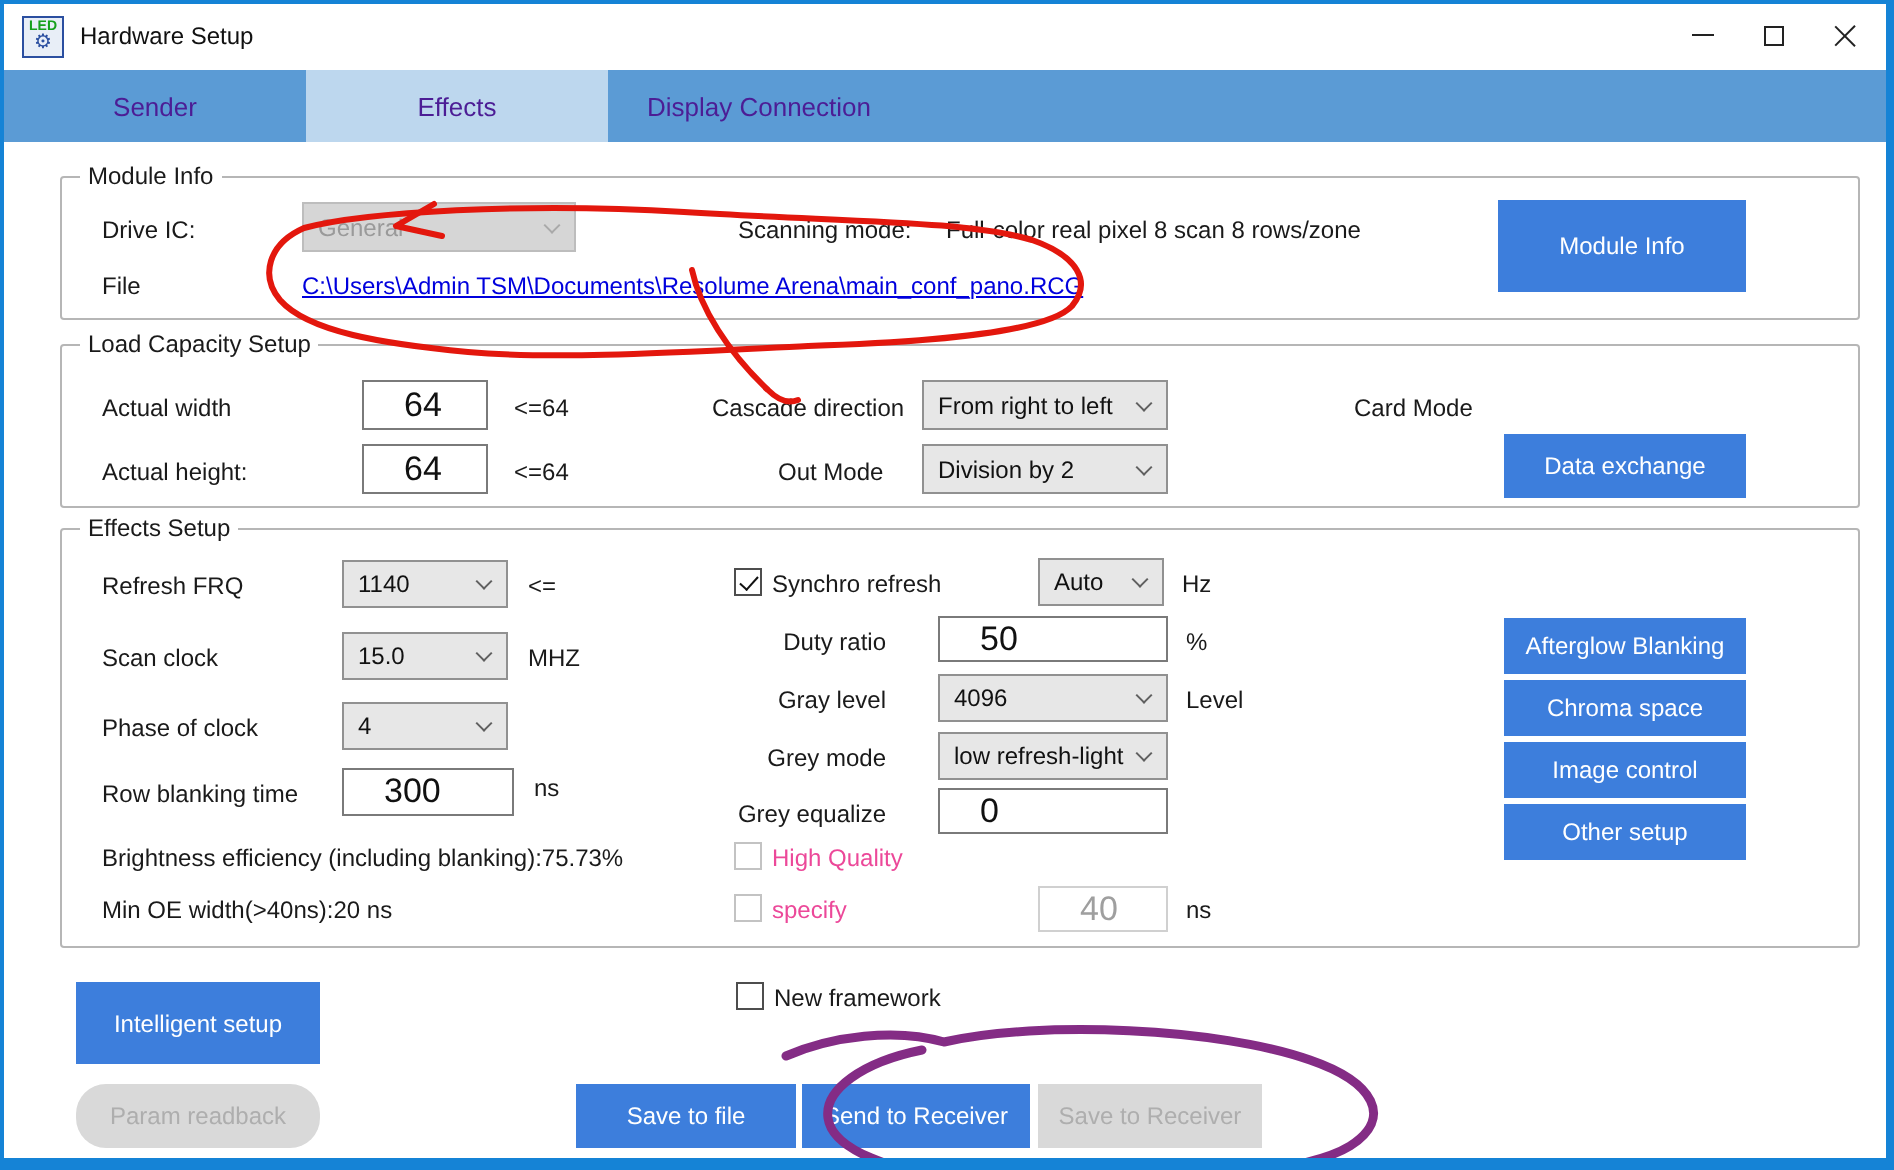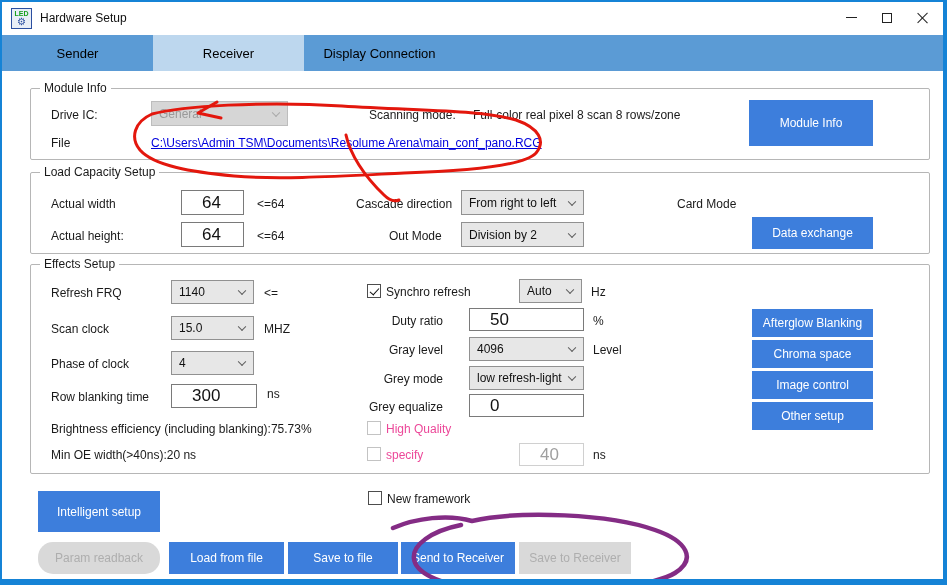--- a/index.html
+++ b/index.html
@@ -25,21 +25,21 @@
   .glyph-min{ width:11px; height:0; border-bottom:1.5px solid #222; }
   .glyph-max{ width:10px; height:10px; border:1.2px solid #222; }
   .glyph-x{ position:relative; width:12px; height:12px; }
   .glyph-x::before,.glyph-x::after{ content:""; position:absolute; left:5.4px; top:-1px; width:1.4px; height:14px; background:#222; }
   .glyph-x::before{ transform:rotate(45deg); }
   .glyph-x::after{ transform:rotate(-45deg); }
 
   
   .tabbar{ position:absolute; left:0; top:33px; right:0; height:36px; background:#5b9bd5; display:flex; }
   .tab{ width:151px; height:36px; display:flex; align-items:center; justify-content:center;
-    font-size:13px; color:#000000; cursor:pointer; }
+    font-size:13px; color:#4c1d95; cursor:pointer; }
   .tab.active{ background:#bdd7ee; }
 
   
   .grp{ position:absolute; border:1px solid #b6b6b6; border-radius:2px; background:#fff; }
   .legend{ position:absolute; top:-8px; left:9px; background:#fff; padding:0 4px;
     font-size:12px; color:#1a1a1a; white-space:nowrap; }
 
   .lbl{ position:absolute; font-size:12px; color:#1a1a1a; white-space:nowrap; }
   .lbl.right{ text-align:right; }
   .lbl.dim{ color:#ec4899; }
@@ -93,21 +93,21 @@
           <div class="glyph-max"></div>
         </div>
       <div class="winbtn">
           <div class="glyph-x"></div>
         </div>
     </div>
   </div>
 
   <div class="tabbar">
     <div class="tab">Sender</div>
-    <div class="tab active">Receiver</div>
+    <div class="tab active">Effects</div>
     <div class="tab">Display Connection</div>
   </div>
 
   <div class="grp" style="left:28px; top:86px; width:900px; height:72px;">
     <span class="legend">Module Info</span>
     <span class="lbl" style="left:20px; top:19px;">Drive IC:</span>
     <div class="dd disabled" style="left:120px; top:12px; width:137px; height:25px;">
       <span>General</span>
       <span class="chev"></span>
     </div>
@@ -210,21 +210,20 @@
     <div class="btn blue" style="left:721px; top:44px; width:121px; height:28px;">Afterglow Blanking</div>
     <div class="btn blue" style="left:721px; top:106px; width:121px; height:28px;">Image control</div>
     <div class="btn blue" style="left:721px; top:137px; width:121px; height:28px;">Other setup</div>
   </div>
 
   <div class="btn blue" style="left:36px; top:489px; width:122px; height:41px;">Intelligent setup</div>
   <div class="cb" style="left:366px; top:489px;"></div>
   <span class="lbl" style="left:385px; top:490px;">New framework</span>
 
   <div class="btn disabled" style="left:36px; top:540px; width:122px; height:32px;border-radius:15px;">Param readback</div>
-  <div class="btn blue" style="left:167px; top:540px; width:115px; height:32px;">Load from file</div>
   <div class="btn blue" style="left:286px; top:540px; width:110px; height:32px;">Save to file</div>
   <div class="btn blue" style="left:399px; top:540px; width:114px; height:32px;">Send to Receiver</div>
   <div class="btn disabled" style="left:517px; top:540px; width:112px; height:32px;">Save to Receiver</div>
 
   <svg class="annot" viewBox="0 0 947 585">
     <g fill="none" stroke-linecap="round" stroke-linejoin="round">
       <path stroke-width="3" d="M150,112 C180,104 260,99 340,104 C420,109 480,108 514,118 C537,126 544,139 534,151
            C522,164 466,169 402,171 C340,174 278,178 232,174 C190,170 152,164 138,148
            C128,136 132,120 150,112 Z" stroke="#e3170d"></path>
       <path stroke-width="3" d="M215,100 L196,111 L219,116" stroke="#e3170d"></path>

